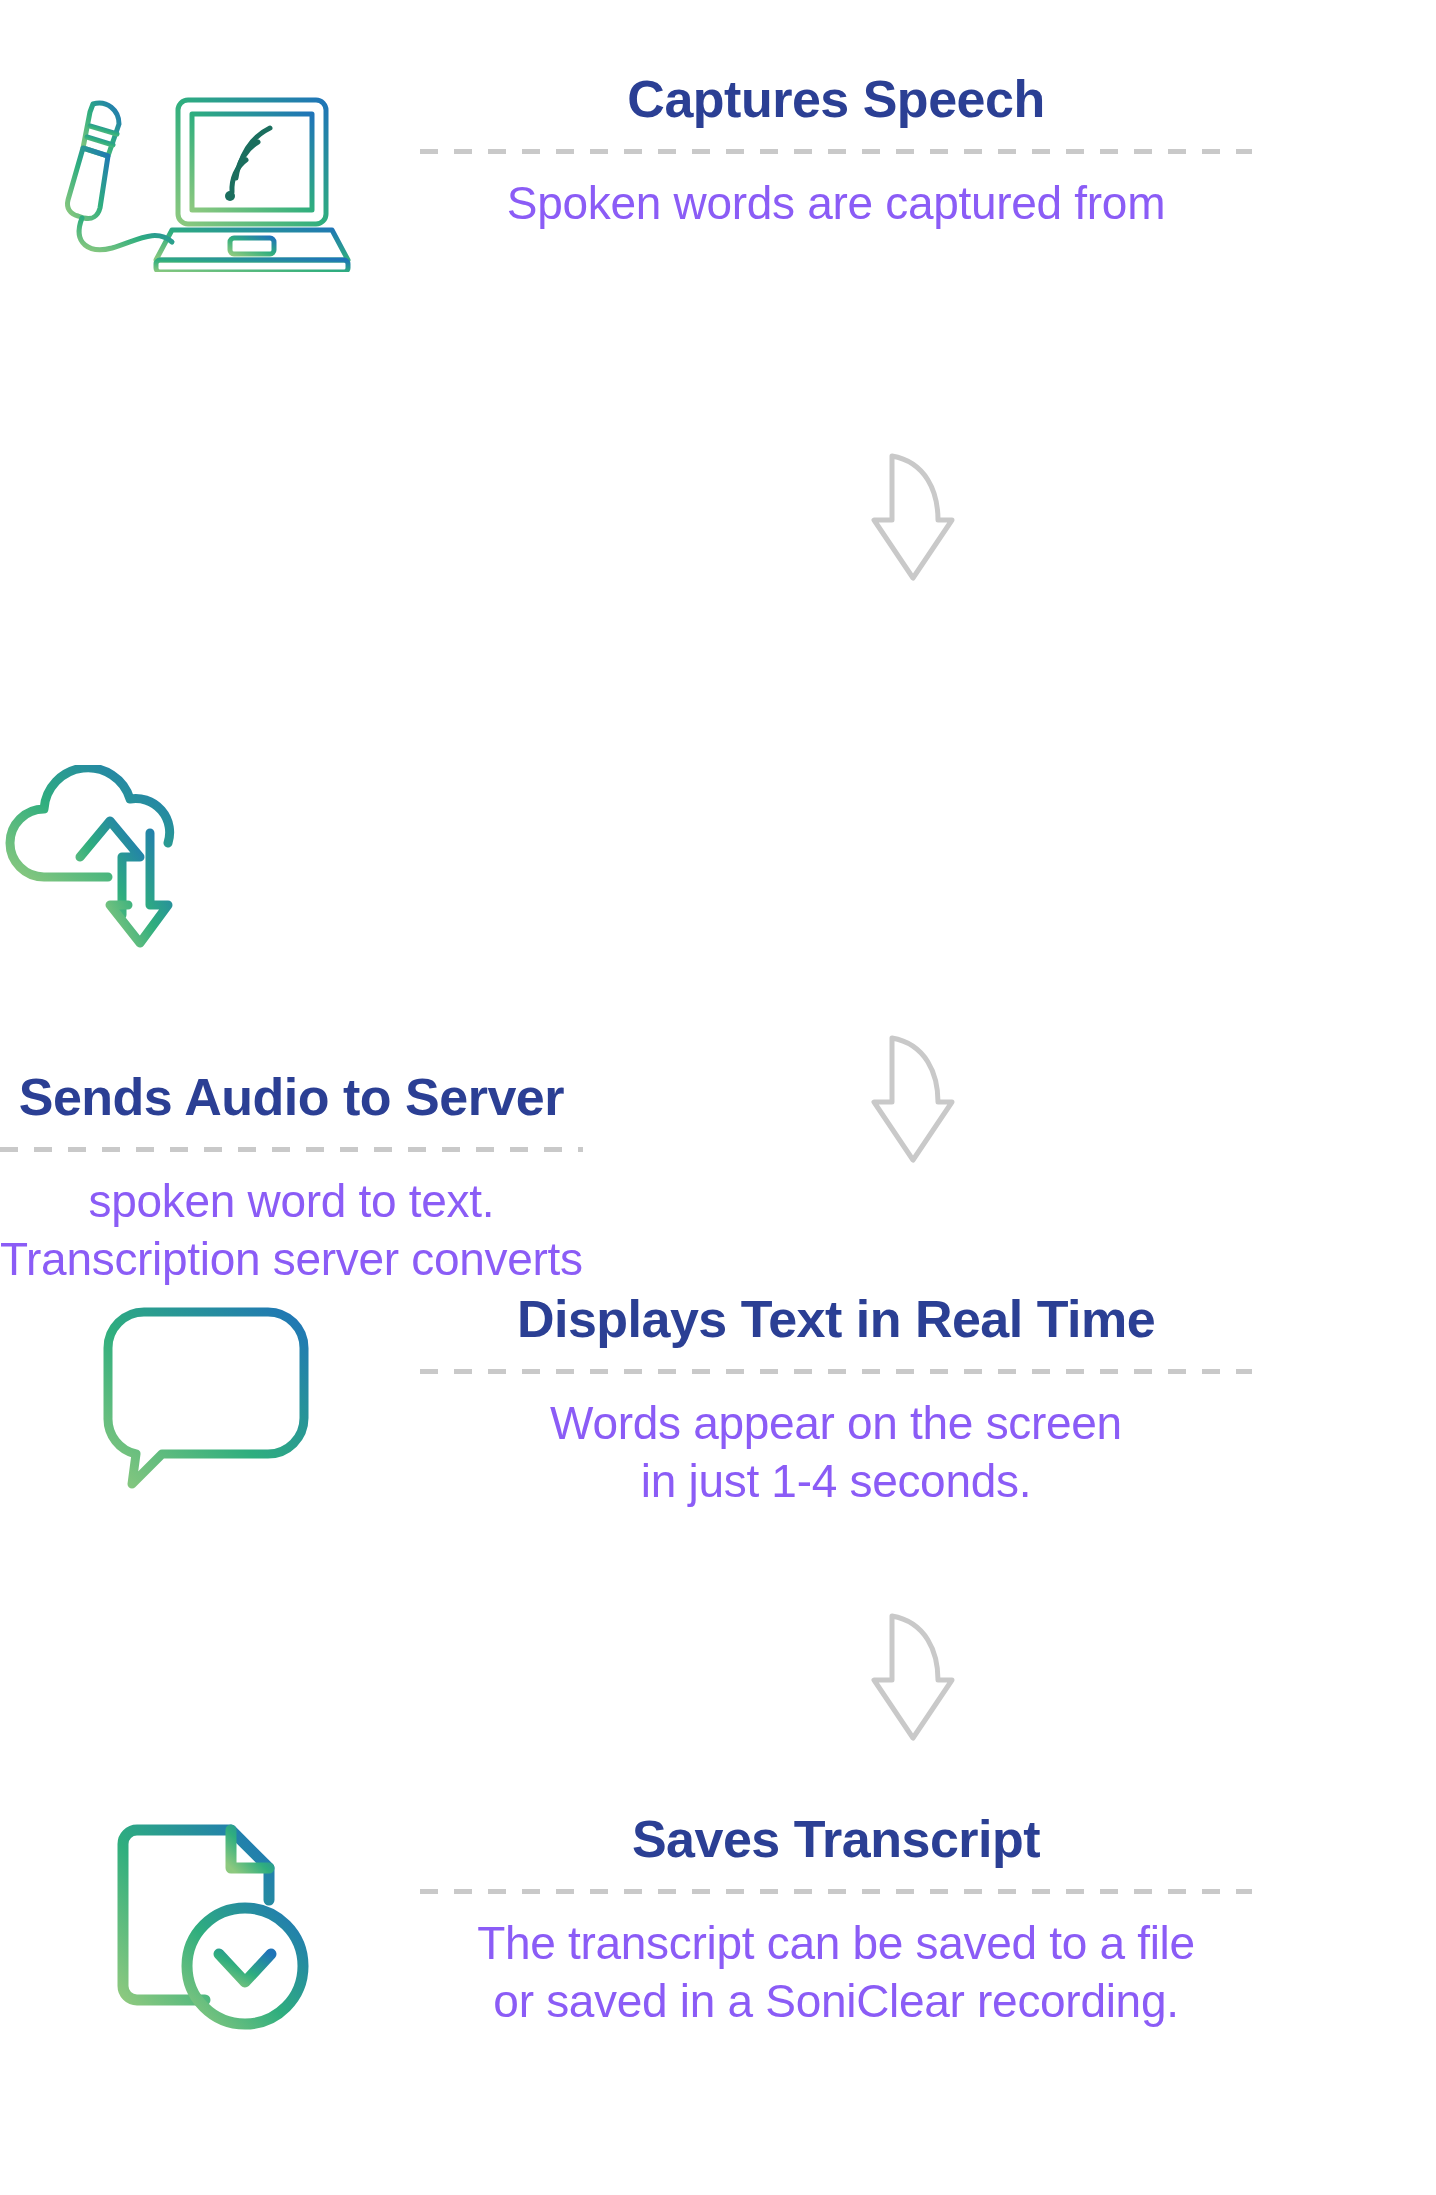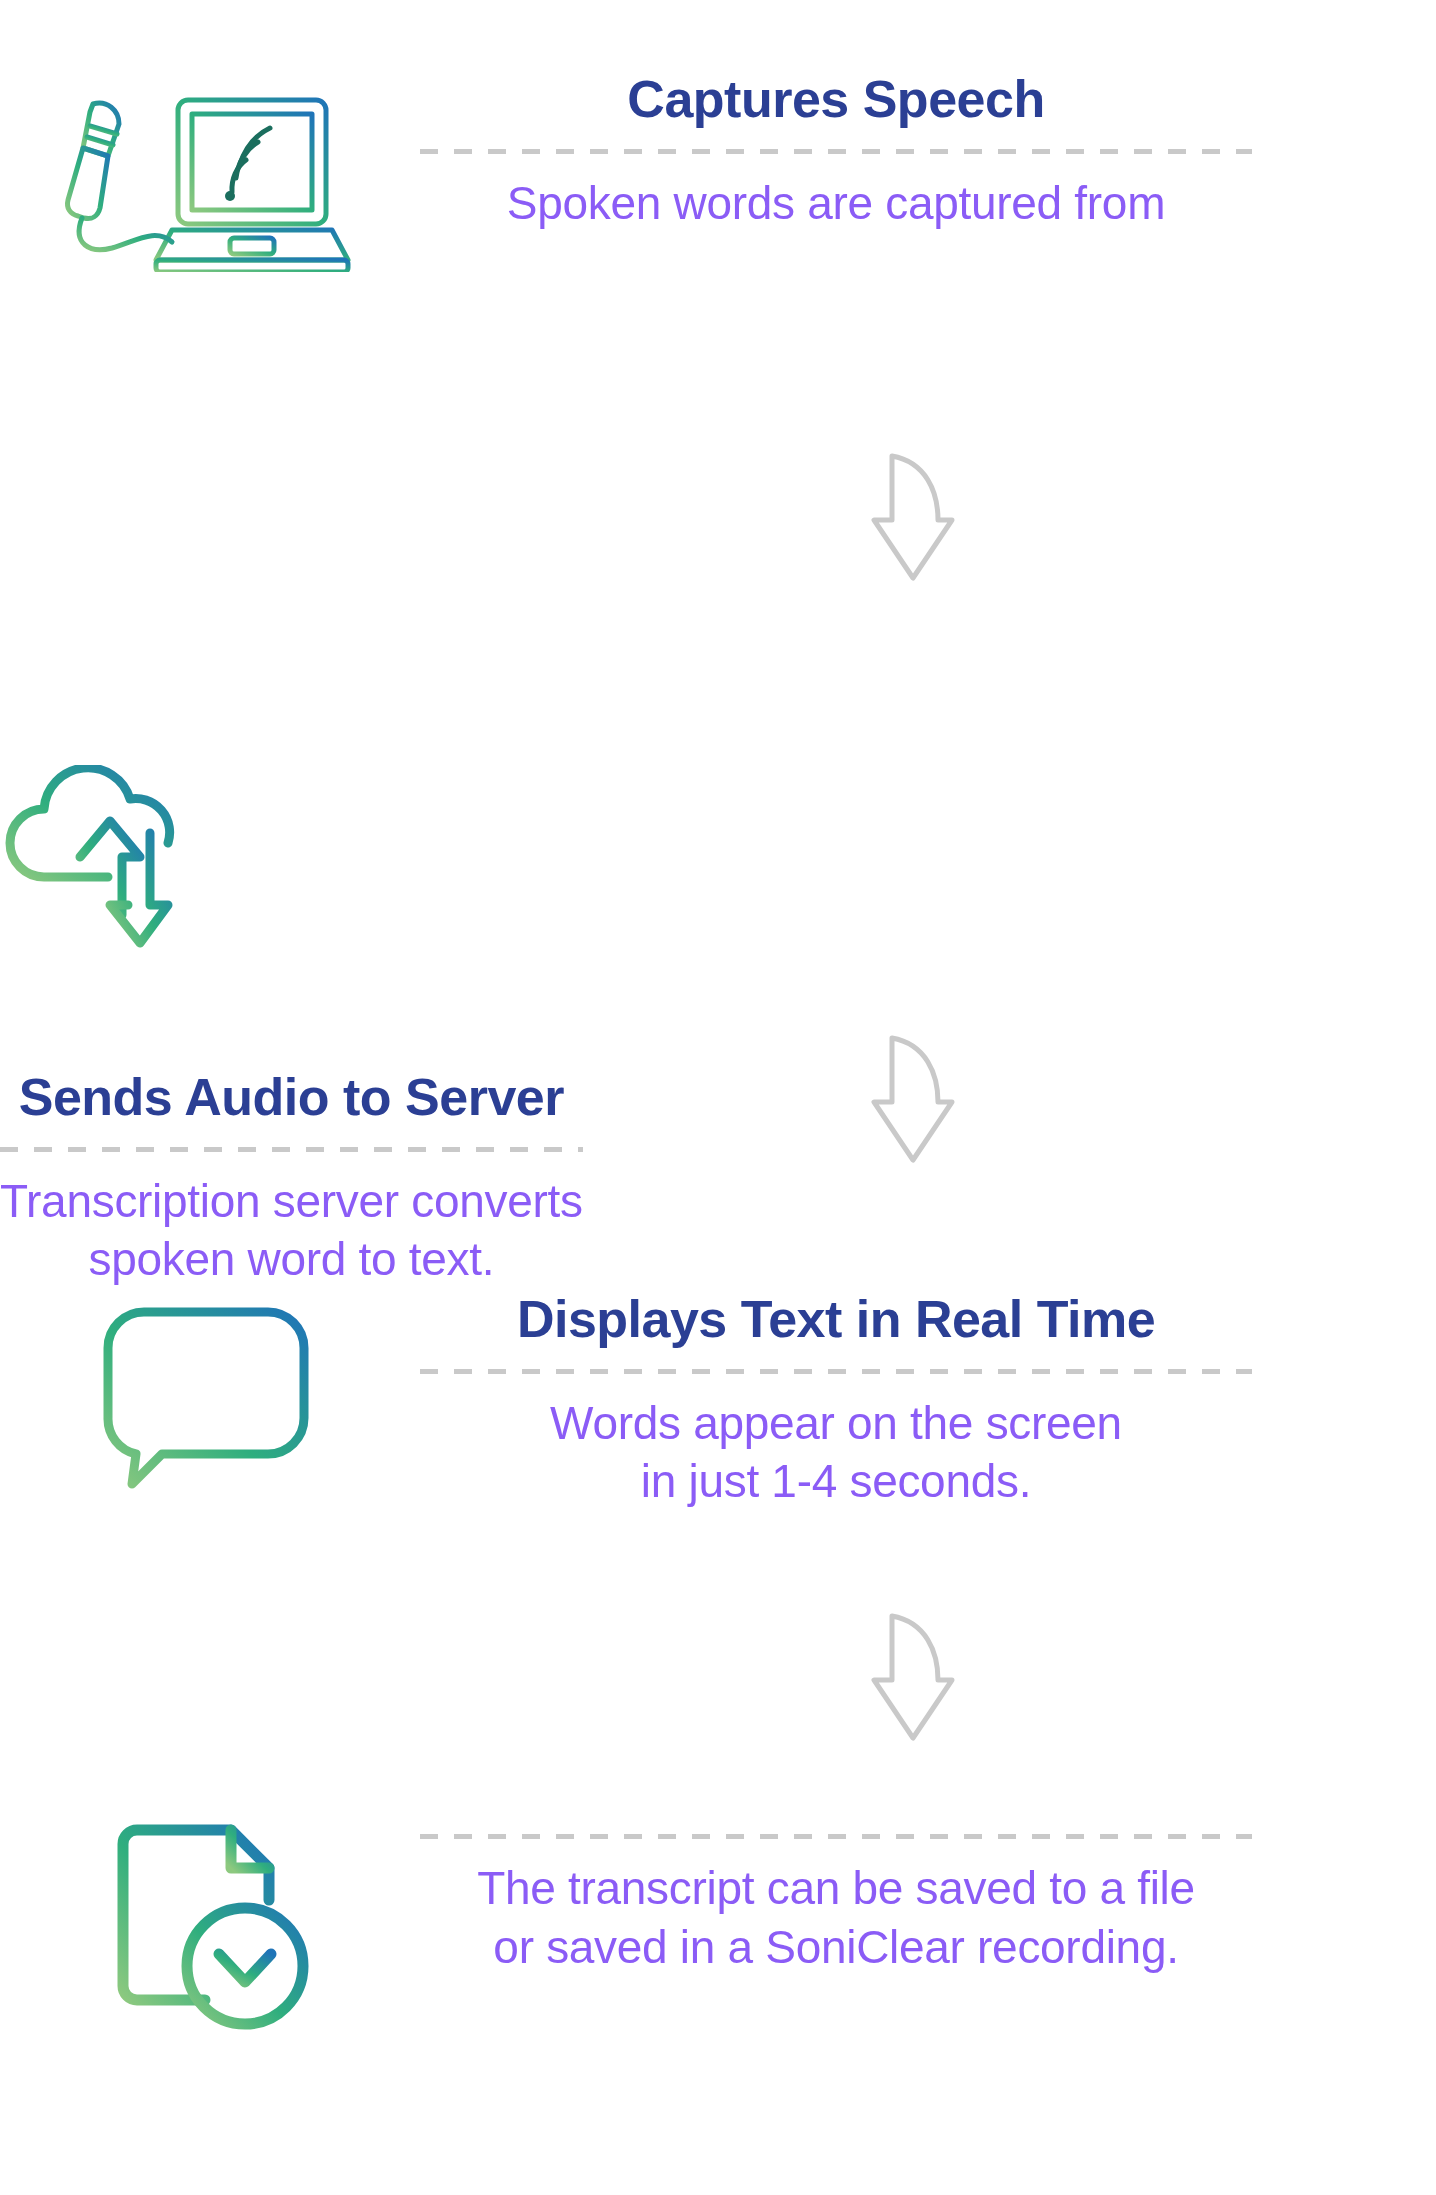--- a/index.html
+++ b/index.html
@@ -169,22 +169,22 @@
           <path d="M80 92 L110 56 L140 92 L122 92 L122 150"></path>
 
           <path d="M150 68 L150 140 L168 140 L140 178 L110 140 L128 140"></path>
         </g>
       </svg>
     </div>
     <div class="step-body">
       <div class="step-title">Sends Audio to Server</div>
       <div class="divider"></div>
       <div class="step-desc">
+        <div>spoken word to text.</div>
         <div>Transcription server converts</div>
-        <div>spoken word to text.</div>
       </div>
     </div>
   </div>
 
   <div class="arrow-row" id="a2">
     <svg width="90" height="140" viewBox="0 0 90 140">
       <path d="M24 8 C58 14 70 44 70 72 L84 72 L45 130 L6 72 L24 72 Z" fill="none" stroke="#c9c9c9" stroke-width="5" stroke-linejoin="round"></path>
     </svg>
   </div>
 
@@ -247,20 +247,21 @@
           <line x1="48" y1="92" x2="98" y2="92"></line>
           <line x1="48" y1="118" x2="98" y2="118"></line>
           <line x1="48" y1="144" x2="98" y2="144"></line>
         </g>
 
         <circle cx="140" cy="144" r="58" fill="none" stroke="url(#g4)" stroke-width="11"></circle>
         <path d="M114 132 L140 160 L166 132" fill="none" stroke="url(#g4)" stroke-width="11" stroke-linecap="round" stroke-linejoin="round"></path>
       </svg>
     </div>
     <div class="step-body">
+      <div class="step-title">Saves Transcript</div>
       <div class="divider"></div>
       <div class="step-desc">
         <div>The transcript can be saved to a file</div>
         <div>or saved in a SoniClear recording.</div>
       </div>
     </div>
   </div>
 
 </div>
 

